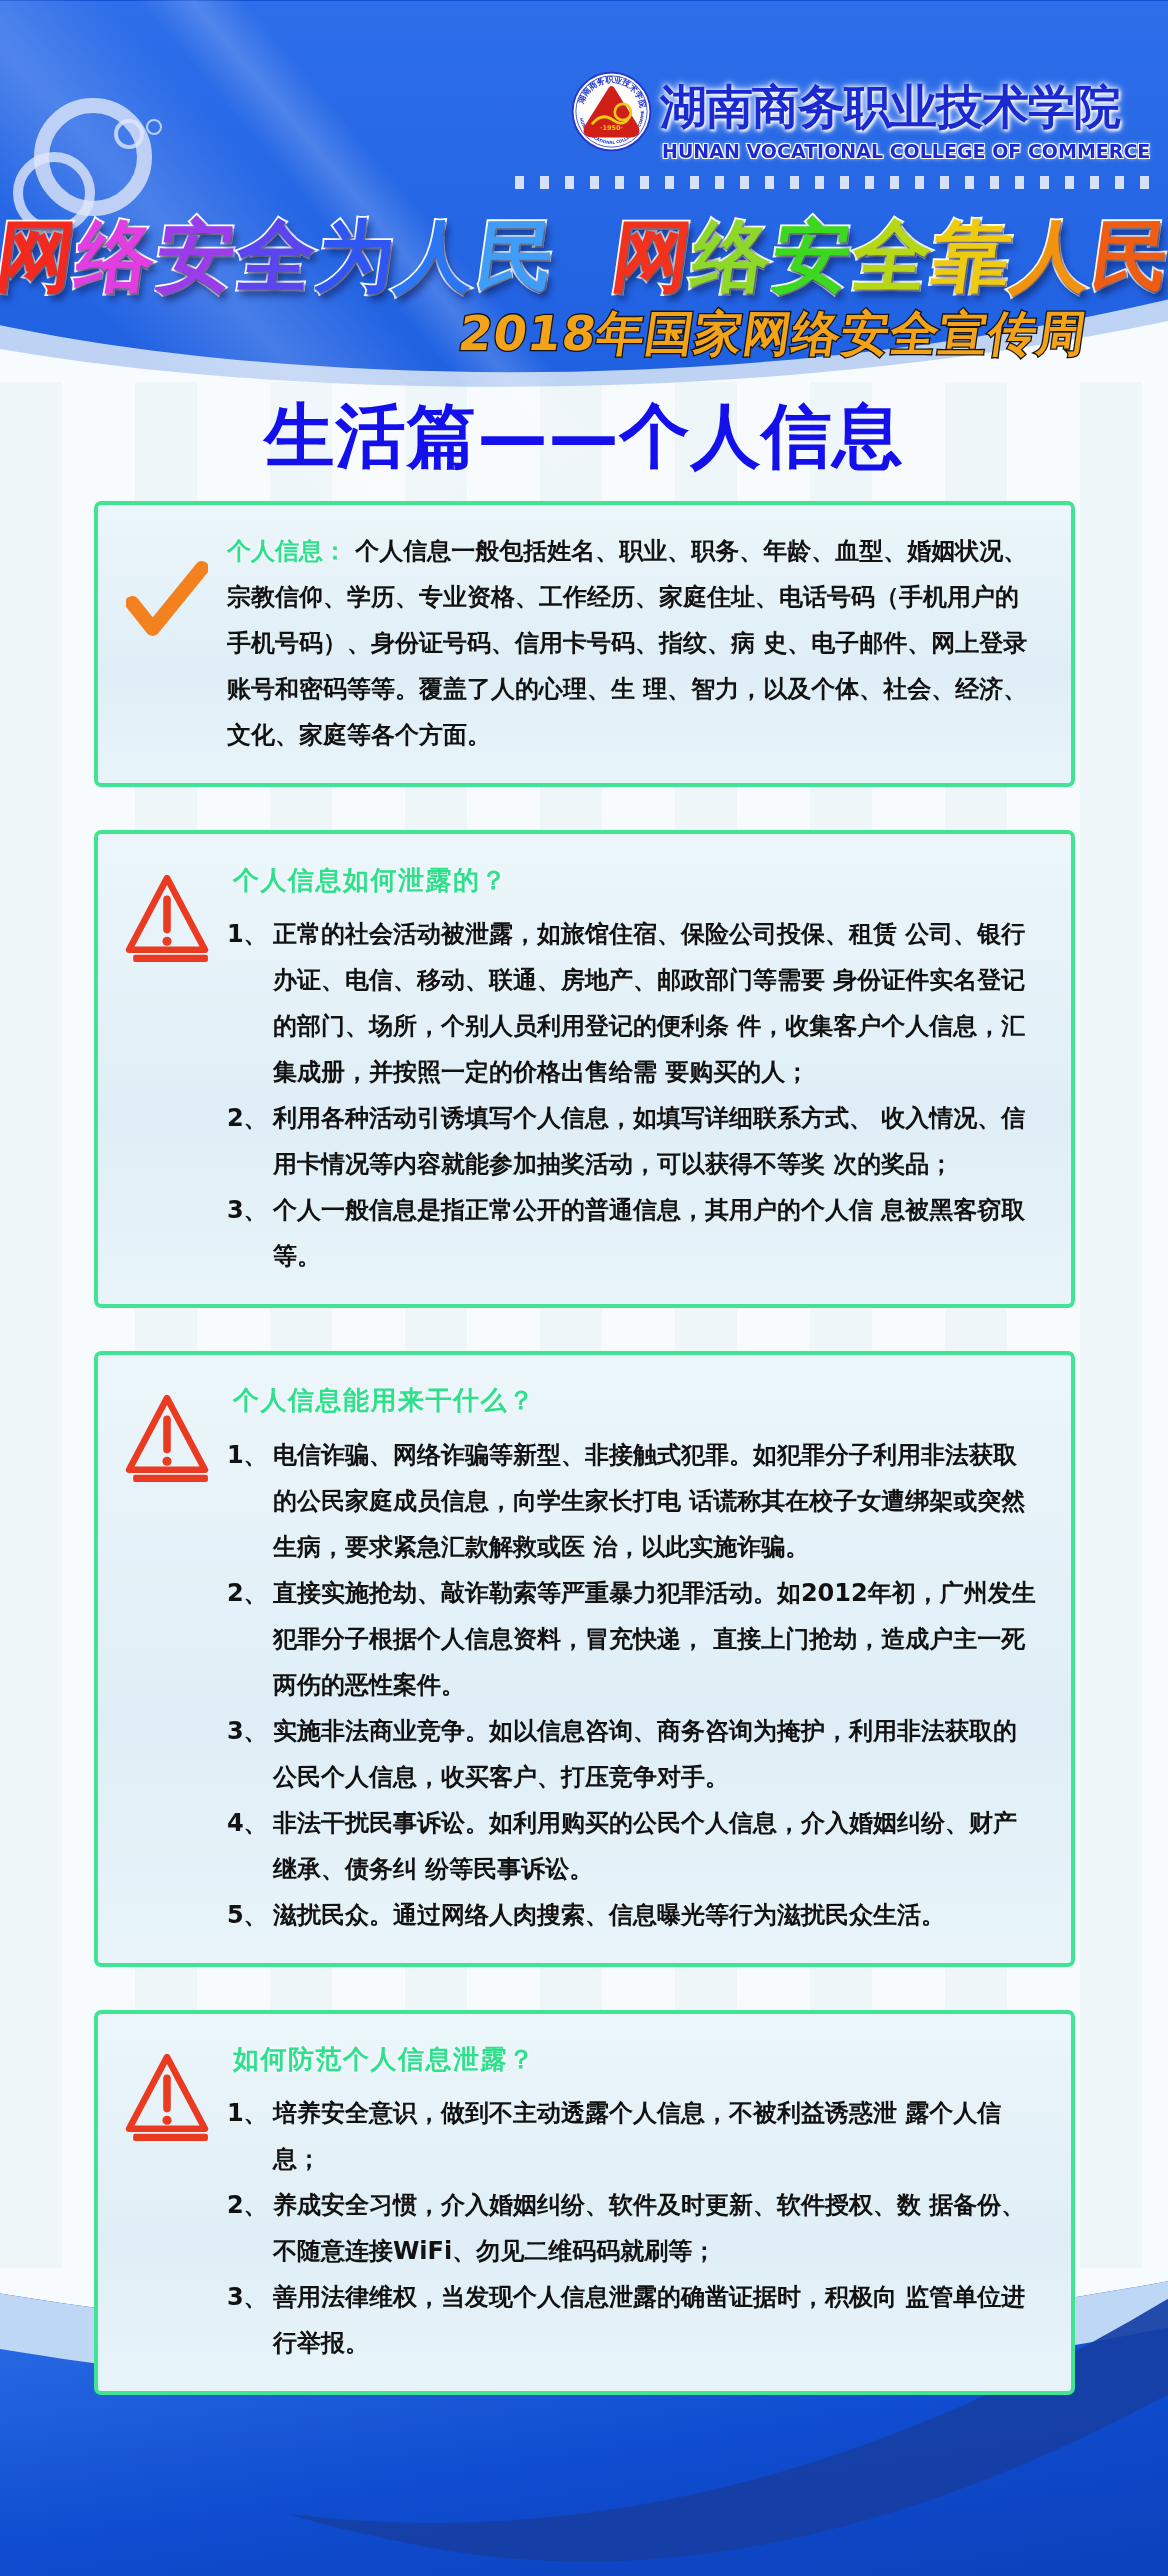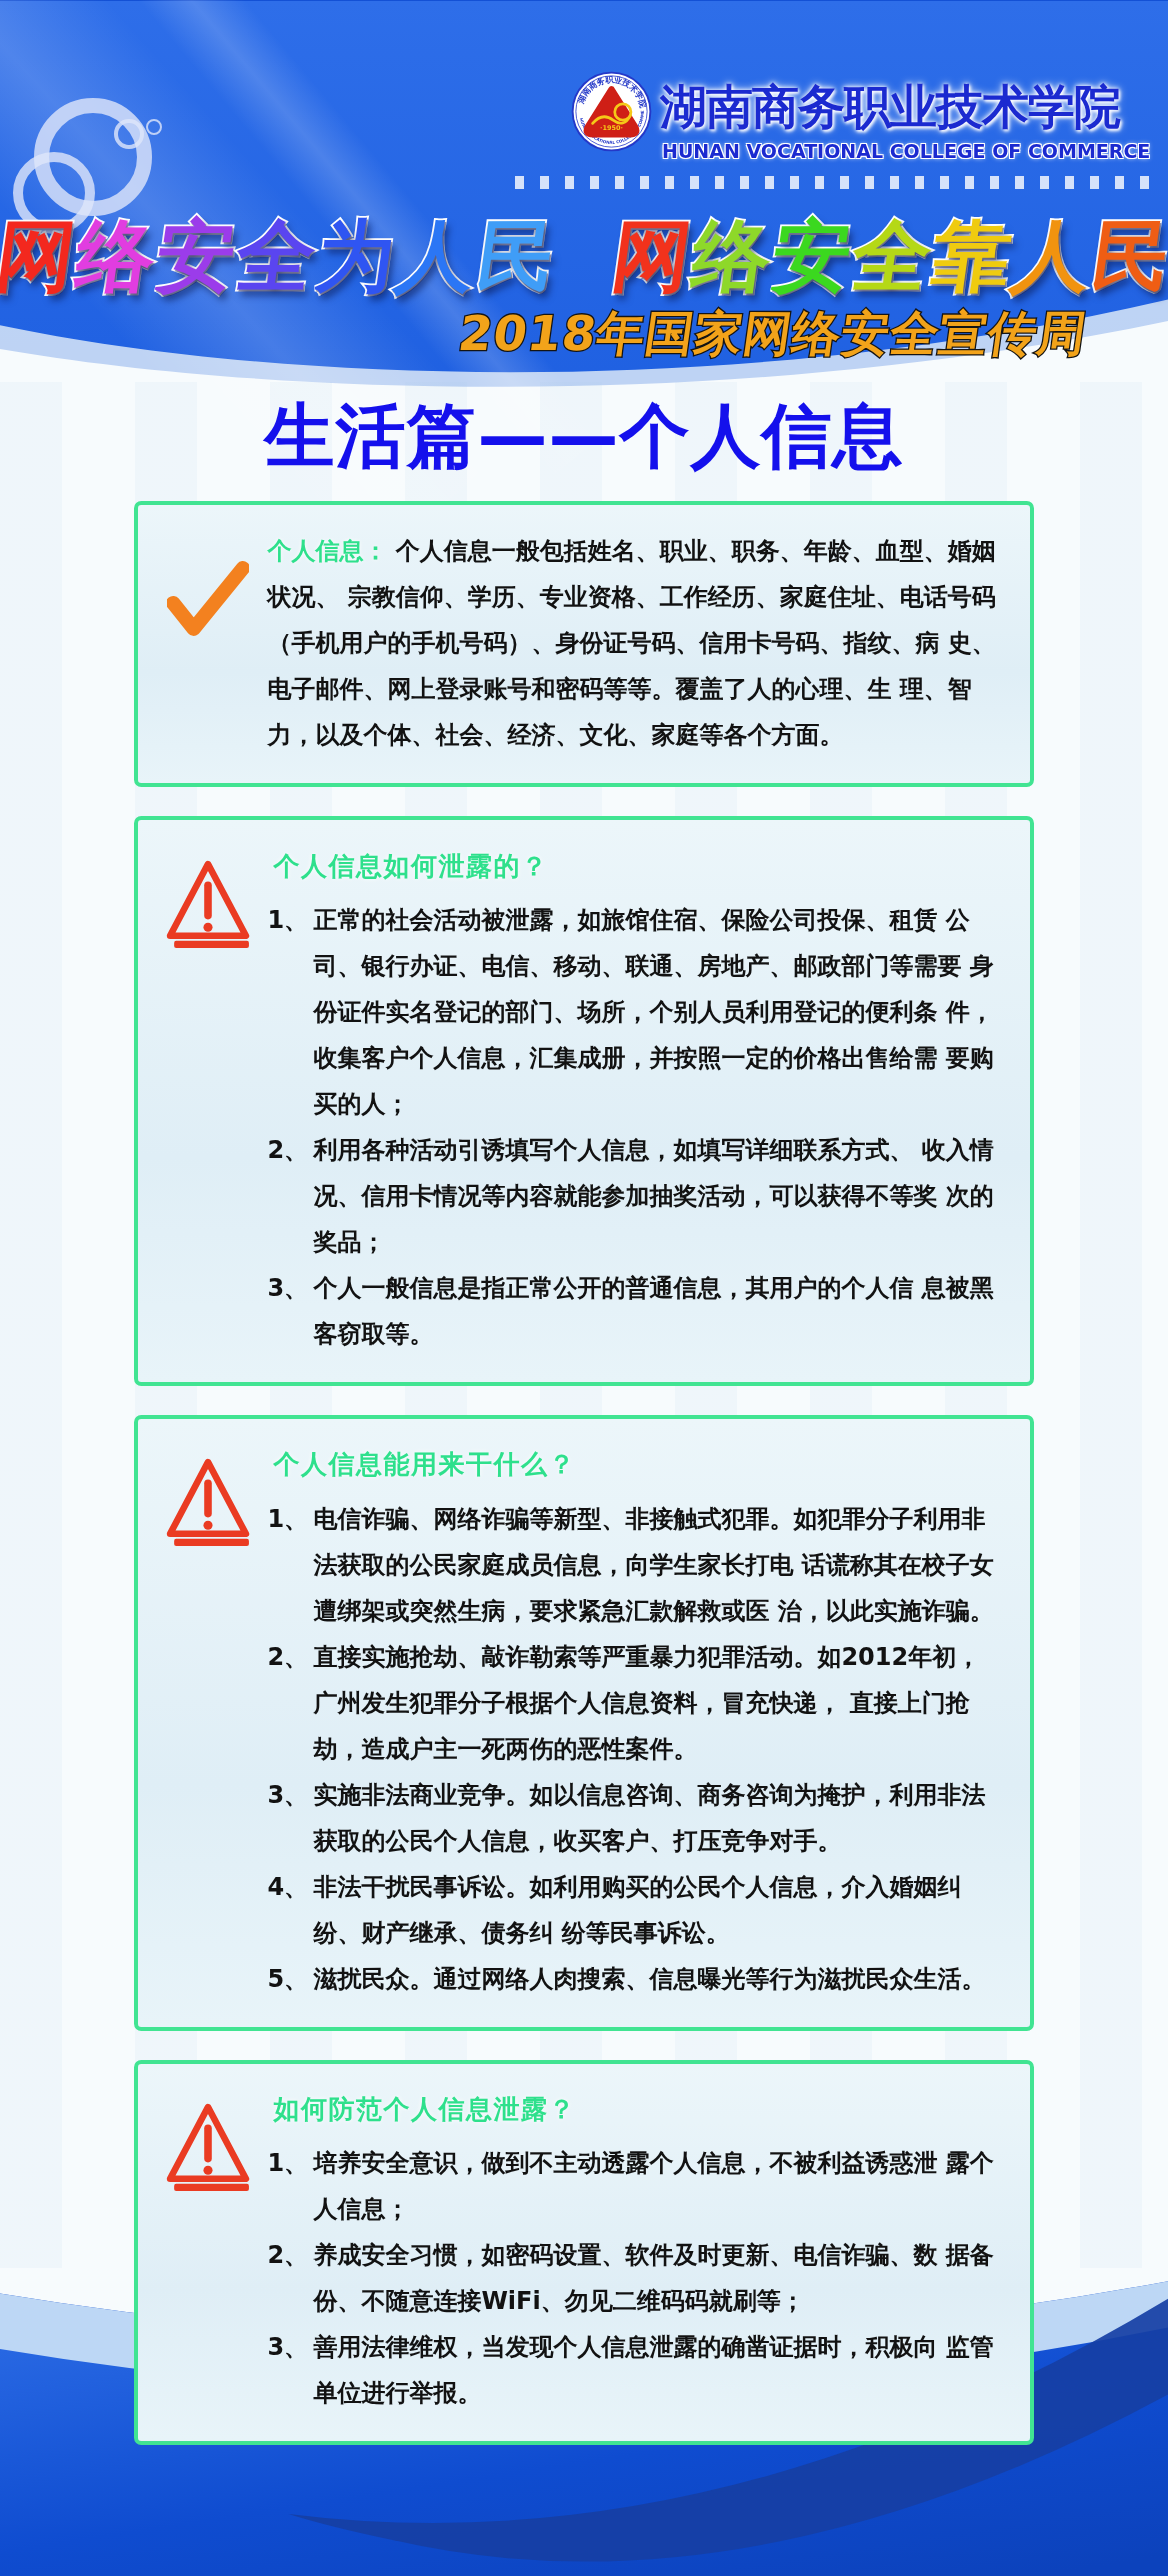--- a/index.html
+++ b/index.html
@@ -38,21 +38,21 @@
   .subtitle{position:absolute;top:302px;right:81px;z-index:4;
     font-size:48px;font-weight:900;color:#f2a31a;transform:skewX(-8deg);
     -webkit-text-stroke:2.6px #141414;paint-order:stroke;letter-spacing:1px;white-space:nowrap;}
 
   
   .content{position:absolute;left:0;top:382px;width:100%;z-index:5;}
   .content-streaks{position:absolute;left:0;top:382px;width:100%;height:1886px;z-index:4;
     background:repeating-linear-gradient(90deg,rgba(168,202,230,.10) 0 62px,rgba(255,255,255,0) 62px 135px);}
   .page-title{margin:12.4px 0 0 0;text-align:center;font-size:70px;font-weight:900;
     color:#1410ec;letter-spacing:1px;line-height:1.2;}
-  .boxes{width:900px;margin:23px auto 3px auto;display:flex;flex-direction:column;gap:29px;}
+  .boxes{width:981px;margin:23px auto 3px auto;display:flex;flex-direction:column;gap:43px;}
   .box{box-sizing:border-box;border:4.1px solid #41e492;border-radius:7.2px;
     background:linear-gradient(180deg,#ecf6fa 0%,#dfeef6 60%,#e8f4f9 100%);
     padding:23px 30px 25px 23px;display:grid;grid-template-columns:93px 1fr;column-gap:13.4px;align-items:start;}
   .icon-cell{display:flex;justify-content:center;}
   .check-icon{margin-top:33px;}
   .warn-icon{margin-top:13.4px;}
   .body-text{margin:0;font-size:24px;line-height:46px;color:#121212;font-weight:600;}
   .lead{color:#2ee08c;font-weight:900;text-shadow:0 0 4.1px rgba(255,255,255,.95);}
   .box-heading{margin:5.2px 0 13.4px 6.2px;font-size:26px;font-weight:900;color:#2ee08c;
     letter-spacing:1.5px;text-shadow:0 0 5.2px rgba(255,255,255,.95);}
@@ -240,21 +240,21 @@
         </div>
         <div>
           <h3 class="box-heading">如何防范个人信息泄露？</h3>
           <ol class="items">
               <li>
                 <span class="num">1、</span>
                 <span class="txt">培养安全意识，做到不主动透露个人信息，不被利益诱惑泄 露个人信息；</span>
               </li>
               <li>
                 <span class="num">2、</span>
-                <span class="txt">养成安全习惯，如密码设置、软件及时更新、电信诈骗、数 据备份、不随意连接WiFi、勿见二维码码就刷等；</span>
+                <span class="txt">养成安全习惯，介入婚姻纠纷、软件及时更新、软件授权、数 据备份、不随意连接WiFi、勿见二维码码就刷等；</span>
               </li>
               <li>
                 <span class="num">3、</span>
                 <span class="txt">善用法律维权，当发现个人信息泄露的确凿证据时，积极向 监管单位进行举报。</span>
               </li>
             </ol>
         </div>
       </div>
 
     </div>

